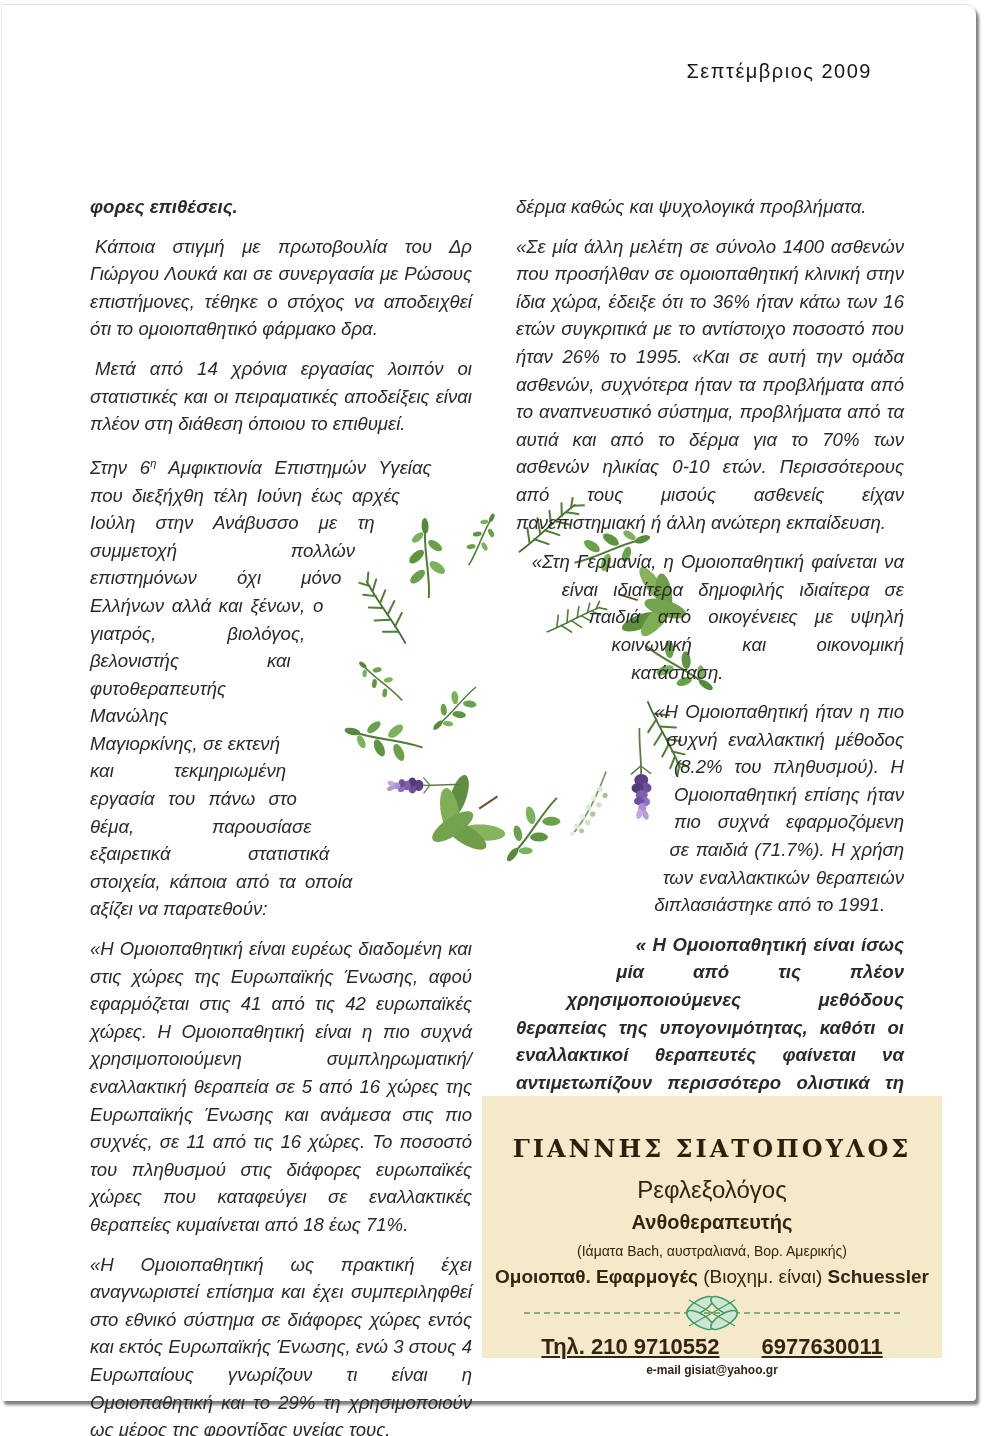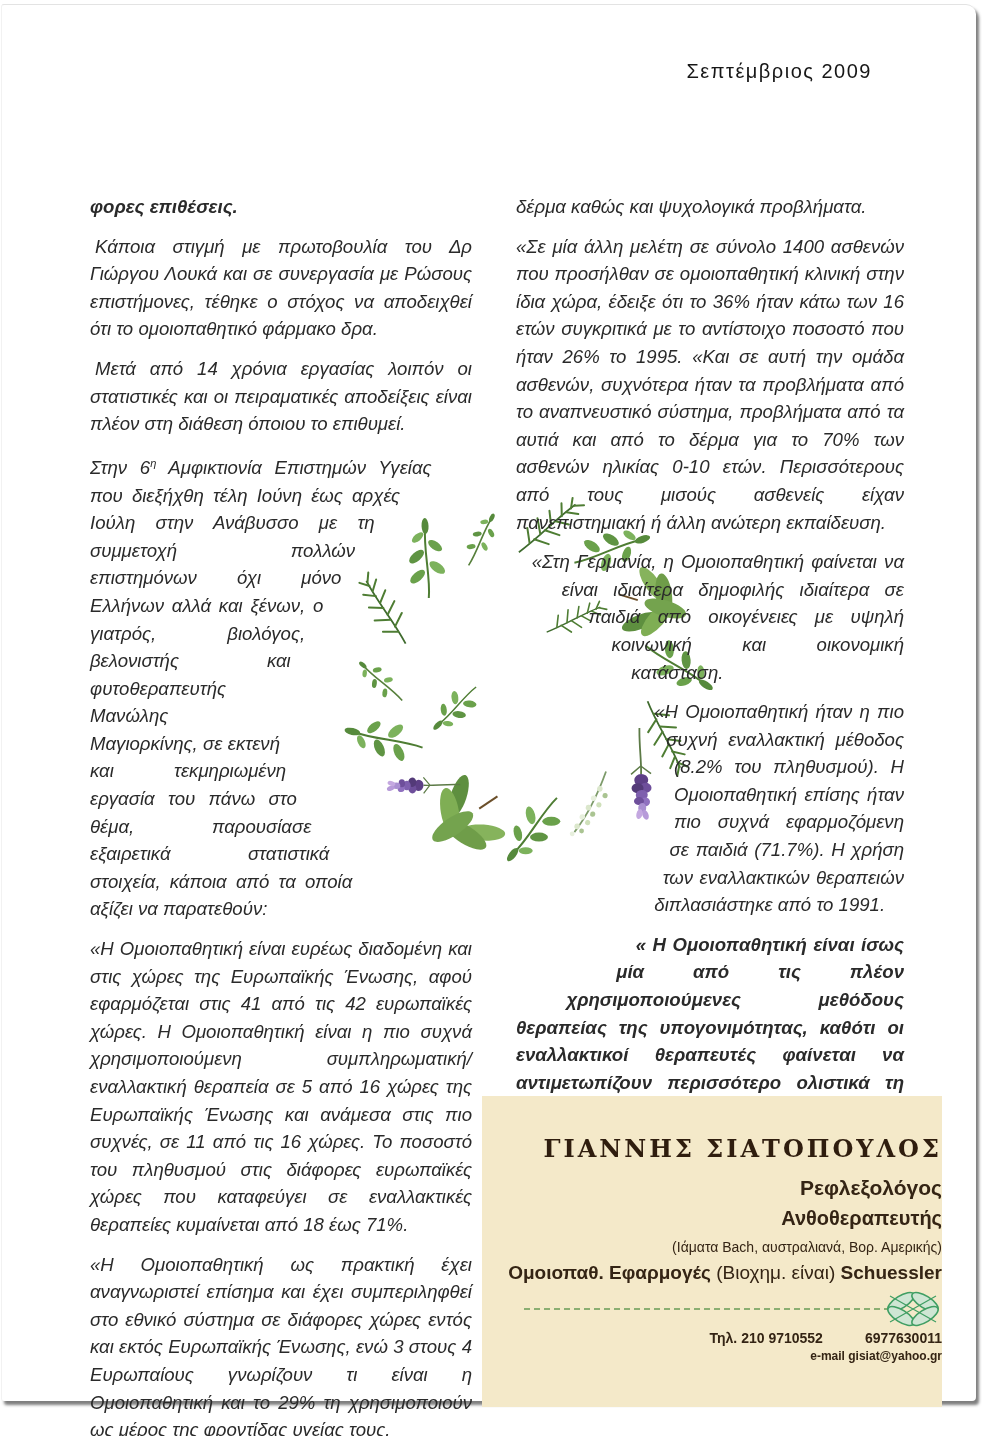--- a/index.html
+++ b/index.html
@@ -33,34 +33,34 @@
       151px 178px,128px 213px,114px 248px,112px 283px,121px 318px,138px 353px,
       161px 388px,186px 418px,256px 430px,310px 438px);}
   .spacer-right{float:left;width:220px;height:442px;shape-margin:6px;
     shape-outside:polygon(0px 0px,16px 25px,52px 58px,86px 93px,114px 128px,136px 163px,
       154px 198px,164px 233px,164px 268px,156px 303px,146px 338px,131px 373px,
       111px 403px,86px 428px,0px 442px);}
 
   .wreath{position:absolute;left:330px;top:472px;width:390px;height:410px;z-index:1;}
 
   
-  .ad-card{position:absolute;left:482px;top:1096px;width:460px;height:311px;
-           background:#f4e9c9;text-align:right;color:#342414;z-index:2;}
+  .ad-card{position:absolute;left:482px;top:1096px;width:460px;height:262px;
+           background:#f4e9c9;text-align:center;color:#342414;z-index:2;}
   .ad-name{font-family:"DejaVu Serif",serif;font-weight:bold;font-size:24px;
            letter-spacing:3px;padding-top:38px;color:#2f1d0e;}
-  .ad-role1{font-size:21px;font-weight:bold;margin-top:13px;}
+  .ad-role1{font-size:24px;font-weight:normal;margin-top:13px;}
   .ad-role2{font-size:20px;font-weight:bold;margin-top:7px;}
   .ad-note{font-size:14px;margin-top:9px;}
   .ad-serv{font-size:19px;margin-top:7px;}
   .ad-serv .b{font-weight:bold;}
   .ad-ornament{position:relative;height:42px;margin-top:4px;}
   .ad-ornament .orn-line{position:absolute;left:42px;right:42px;top:20px;
                          border-top:2px dashed #8aae72;}
   .ad-ornament svg{position:relative;}
-  .ad-phones{font-size:14px;font-weight:bold;}
+  .ad-phones{font-size:22px;font-weight:bold;text-decoration:underline;}
   .ad-phones .gap{display:inline-block;width:42px;}
   .ad-email{font-size:12px;font-weight:bold;margin-top:3px;}
 </style>
 </head>
 <body>
 
 <div class="sheet"></div>
 
 <div class="issue-date">Σεπτέμβριος 2009</div>
 

